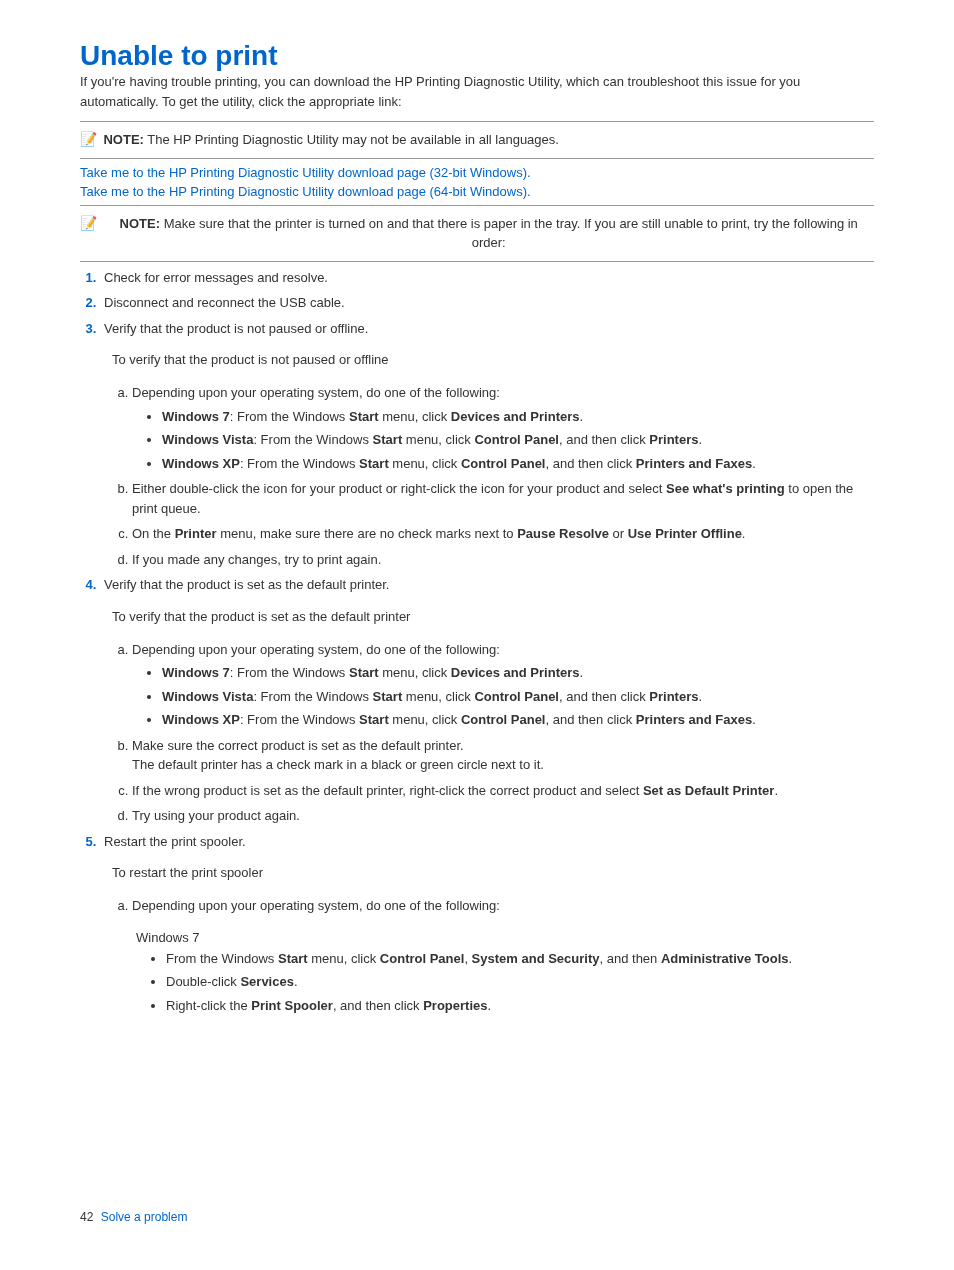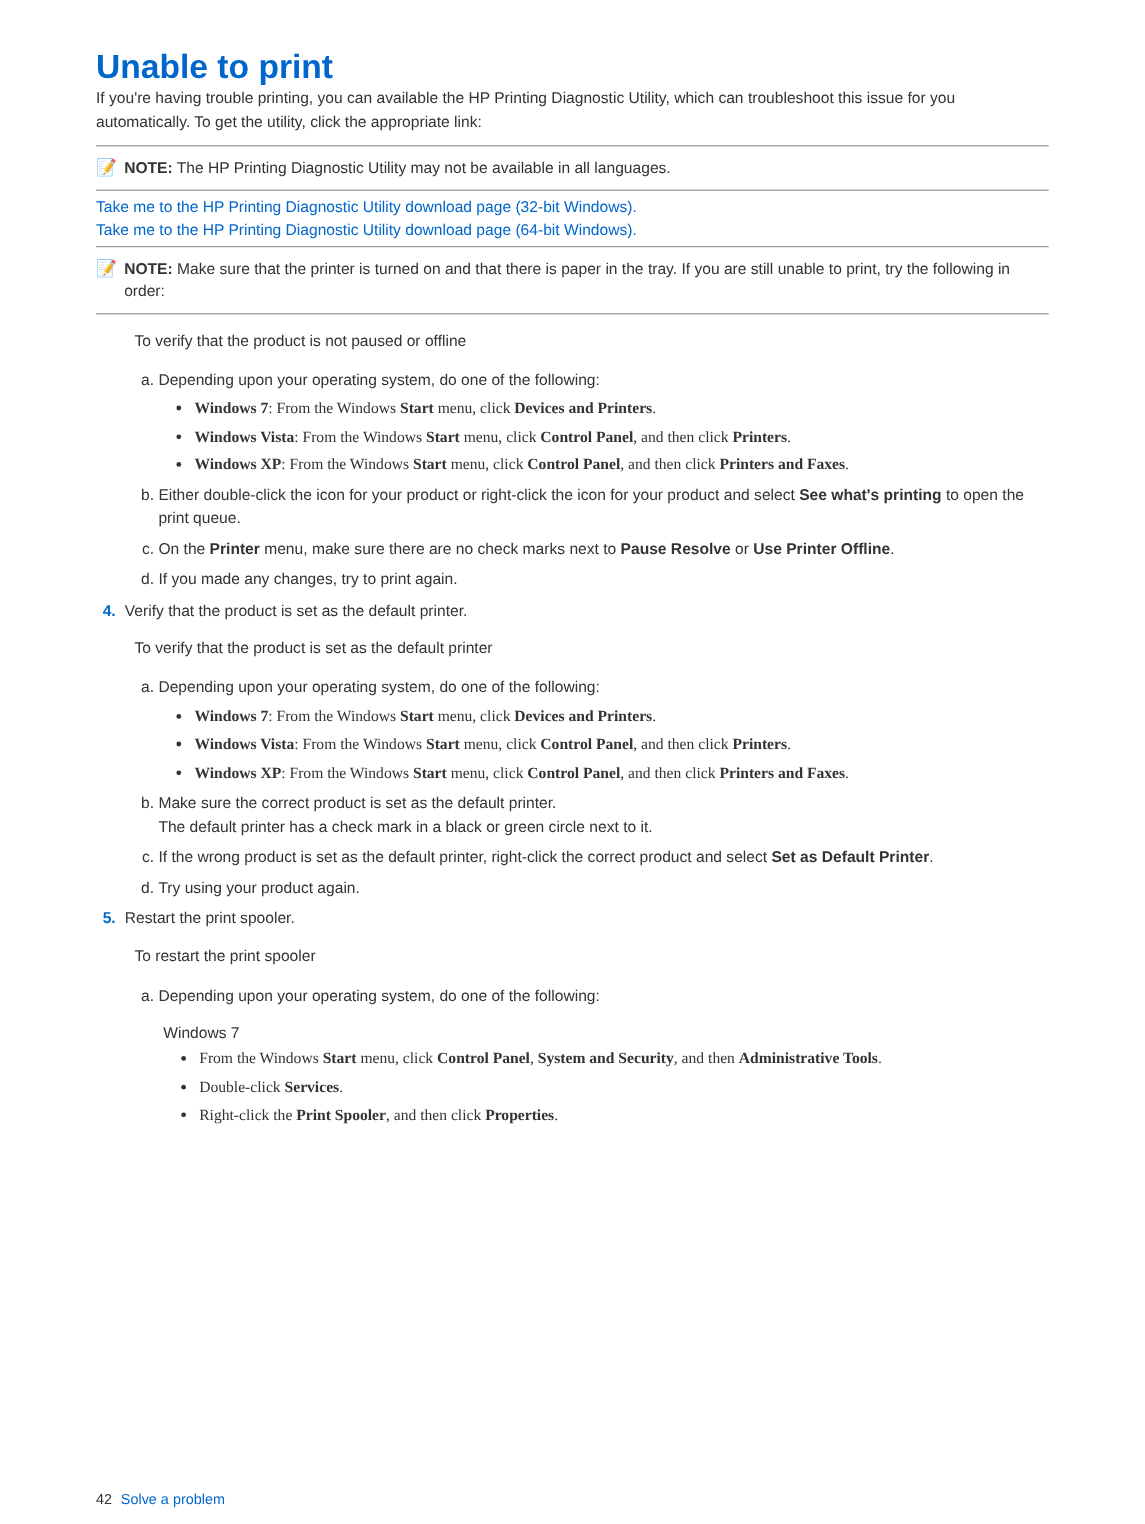--- a/index.html
+++ b/index.html
@@ -45,20 +45,21 @@
     }
     .note-icon {
       font-size: 14px;
       color: #555;
       flex-shrink: 0;
       margin-top: 1px;
     }
     .note-text {
       font-size: 13px;
       line-height: 1.5;
+      text-align: center;
     }
     .note-text strong {
       font-weight: bold;
     }
     .link {
       color: #0066cc;
       cursor: pointer;
       font-size: 13px;
       display: block;
       margin: 4px 0;
@@ -96,33 +97,32 @@
     }
     ol.alpha-list > li {
       margin-bottom: 6px;
       font-size: 13px;
       line-height: 1.5;
     }
     ul.bullet-list {
       list-style-type: disc;
       margin-left: 30px;
       margin-top: 4px;
-      font-family: Liberation Serif, serif;
     }
     ul.bullet-list > li {
       margin-bottom: 4px;
       font-size: 13px;
       line-height: 1.5;
     }
     ul.bullet-list > li b {
       font-weight: bold;
     }
     .footer {
       position: absolute;
-      bottom: 14px;
+      bottom: 46px;
       left: 80px;
       font-size: 12px;
       color: #333;
     }
     .footer-page {
       display: inline;
     }
     .footer-section {
       display: inline;
       color: #0066cc;
@@ -130,21 +130,21 @@
     }
   </style>
 </head>
 <body>
 
 <div class="page">
 
 
   <h1>Unable to print</h1>
 
-  <p class="intro-text">If you're having trouble printing, you can available the HP Printing Diagnostic Utility, which can troubleshoot this issue for you automatically. To get the utility, click the appropriate link:</p>
+  <p class="intro-text">If you're having trouble printing, you can download the HP Printing Diagnostic Utility, which can troubleshoot this issue for you automatically. To get the utility, click the appropriate link:</p>
 
   <hr>
 
   <div class="note-box">
     <span class="note-icon">📝</span>
     <span class="note-text">
       <strong>NOTE:</strong><span>  The HP Printing Diagnostic Utility may not be available in all languages.</span>
     </span>
   </div>
 
@@ -156,20 +156,25 @@
   <hr>
 
   <div class="note-box">
     <span class="note-icon">📝</span>
     <span class="note-text">
       <strong>NOTE:</strong><span>  Make sure that the printer is turned on and that there is paper in the tray. If you are still unable to print, try the following in order:</span>
     </span>
   </div>
   <hr>
 
+  <ol class="main-list">
+    <li><span>Check for error messages and resolve.</span></li>
+    <li><span>Disconnect and reconnect the USB cable.</span></li>
+    <li><span>Verify that the product is not paused or offline.</span></li>
+  </ol>
 
   <div style="margin-left: 32px;">
     <div class="sub-heading">To verify that the product is not paused or offline</div>
     <ol class="alpha-list">
       <li>
         <span>Depending upon your operating system, do one of the following:</span>
         <ul class="bullet-list">
           <li><b>Windows 7</b>: From the Windows <b>Start</b> menu, click <b>Devices and Printers</b>.</li>
           <li><b>Windows Vista</b>: From the Windows <b>Start</b> menu, click <b>Control Panel</b>, and then click <b>Printers</b>.</li>
           <li><b>Windows XP</b>: From the Windows <b>Start</b> menu, click <b>Control Panel</b>, and then click <b>Printers and Faxes</b>.</li>

